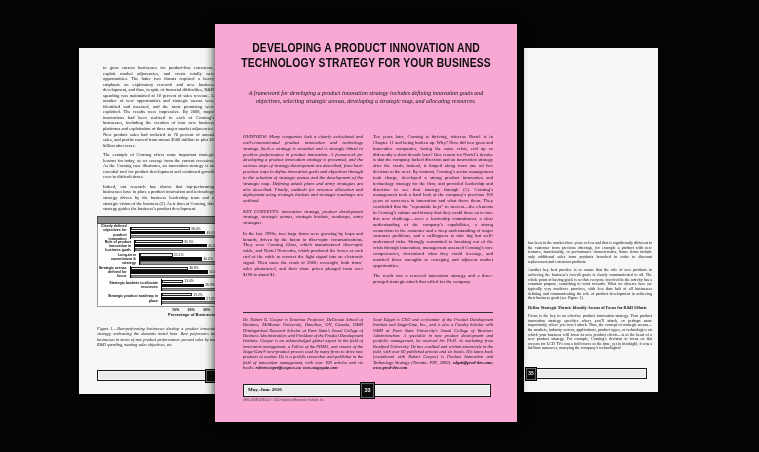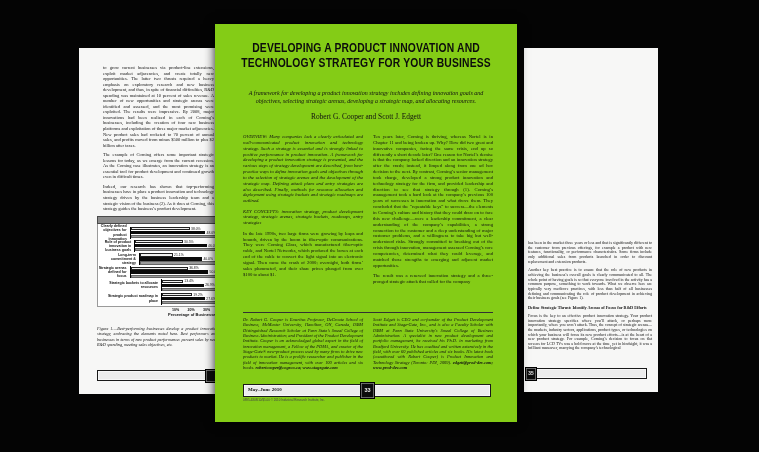--- a/index.html
+++ b/index.html
@@ -34,21 +34,21 @@
   
   .footer-bar{position:absolute;background:#ececec;border:1px solid #1a1a1a;
               box-shadow:inset 0 0 0 0.5px #fff;}
   .footer-issue{font-weight:bold;font-size:5px;line-height:9px;padding-left:4px;}
   .num-box{position:absolute;background:#0c0c0c;color:#e8e8e8;text-align:center;
            font-family:"Liberation Sans",sans-serif;font-weight:bold;border:1px solid #000;
            box-shadow:inset 0 0 0 0.7px #888;}
   #lp-footer{left:18px;top:322px;width:134px;height:9px;}
   #lp-numbox{left:126px;top:320.5px;width:11px;height:12px;font-size:5px;line-height:12px;}
   
-  #page-center{left:215px;top:24px;width:302px;height:398px;background:#84cc16;z-index:2;
+  #page-center{left:215px;top:24px;width:302px;height:398px;background:#f9a8d4;z-index:2;
                box-shadow:0 0 10px rgba(0,0,0,0.9);}
   .article-title{position:absolute;top:16px;left:0;width:126%;transform:scaleX(0.794);
                  transform-origin:0 50%;text-align:center;font-family:"Liberation Sans",sans-serif;
                  font-weight:bold;font-size:13px;line-height:15.2px;letter-spacing:0.2px;color:#0c0c0c;}
   .article-subtitle{position:absolute;top:66px;left:10%;width:80%;text-align:center;
                     font-style:italic;font-size:6px;line-height:7.6px;}
   .article-authors{position:absolute;top:88px;left:0;width:100%;text-align:center;font-size:7.4px;}
   .cols{position:absolute;top:110px;left:28px;width:250px;height:174px;display:flex;gap:10px;overflow:hidden;}
   .col{width:120px;font-size:4.7px;line-height:5.85px;text-align:justify;}
   .col p{margin:0 0 4.5px 0;}
@@ -192,21 +192,20 @@
     <div class="fig-xlabel">Percentage of Businesses</div>
   </div>
   <div class="fig-caption">Figure 1.—Best-performing businesses develop a product innovation and technology strategy, embracing the elements noted here. Best performers are the top 20% of businesses in terms of new product performance: percent sales by new products, ROI on R&amp;D spending, meeting sales objectives, etc.</div>
   <div class="footer-bar" id="lp-footer"></div>
   <div class="num-box" id="lp-numbox"></div>
 </div>
 
 <div class="page" id="page-center">
   <div class="article-title">DEVELOPING A PRODUCT INNOVATION AND TECHNOLOGY STRATEGY FOR YOUR BUSINESS</div>
   <div class="article-subtitle">A framework for developing a product innovation strategy includes defining innovation goals and objectives, selecting strategic arenas, developing a strategic map, and allocating resources.</div>
-  <div class="article-authors">Robert G. Cooper and Scott J. Edgett</div>
   <div class="cols">
     <div class="col">
       <p class="ital">OVERVIEW: Many companies lack a clearly articulated and well-communicated product innovation and technology strategy. Such a strategy is essential and is strongly linked to positive performance in product innovation. A framework for developing a product innovation strategy is presented, and the various steps of strategy development are described, from best-practice ways to define innovation goals and objectives through to the selection of strategic arenas and the development of the strategic map. Defining attack plans and entry strategies are also described. Finally, methods for resource allocation and deployment using strategic buckets and strategic roadmaps are outlined.</p>
       <p class="ital">KEY CONCEPTS: innovation strategy, product development strategy, strategic arenas, strategic buckets, roadmaps, entry strategies</p>
       <p>In the late 1990s, two large firms were growing by leaps and bounds, driven by the boom in fiber-optic communications. They were Corning Glass, which manufactured fiber-optic cable, and Nortel Networks, which produced the boxes at each end of the cable to convert the light signal into an electronic signal. Then came the crash of 2000; overnight, both firms’ sales plummeted, and their share prices plunged from over $100 to about $1.</p>
     </div>
     <div class="col">
       <p>Ten years later, Corning is thriving, whereas Nortel is in Chapter 11 and being broken up. Why? How did two great and innovative companies, facing the same crisis, end up so differently a short decade later? One reason for Nortel’s demise is that the company lacked direction and an innovation strategy after the crash; instead, it limped along from one ad hoc decision to the next. By contrast, Corning’s senior management took charge, developed a strong product innovation and technology strategy for the firm, and provided leadership and direction to see that strategy through (1). Corning’s management took a hard look at the company’s previous 100 years of successes in innovation and what drove them. They concluded that the “repeatable keys” to success—the elements in Corning’s culture and history that they could draw on to face this new challenge—were a leadership commitment, a clear understanding of the company’s capabilities, a strong connection to the customer and a deep understanding of major customer problems, and a willingness to take big but well-understood risks. Strongly committed to breaking out of the crisis through innovation, management assessed Corning’s core competencies, determined what they could leverage, and matched those strengths to emerging and adjacent market opportunities.</p>
       <p>The result was a renewed innovation strategy and a three-pronged strategic attack that called for the company</p>
     </div>

